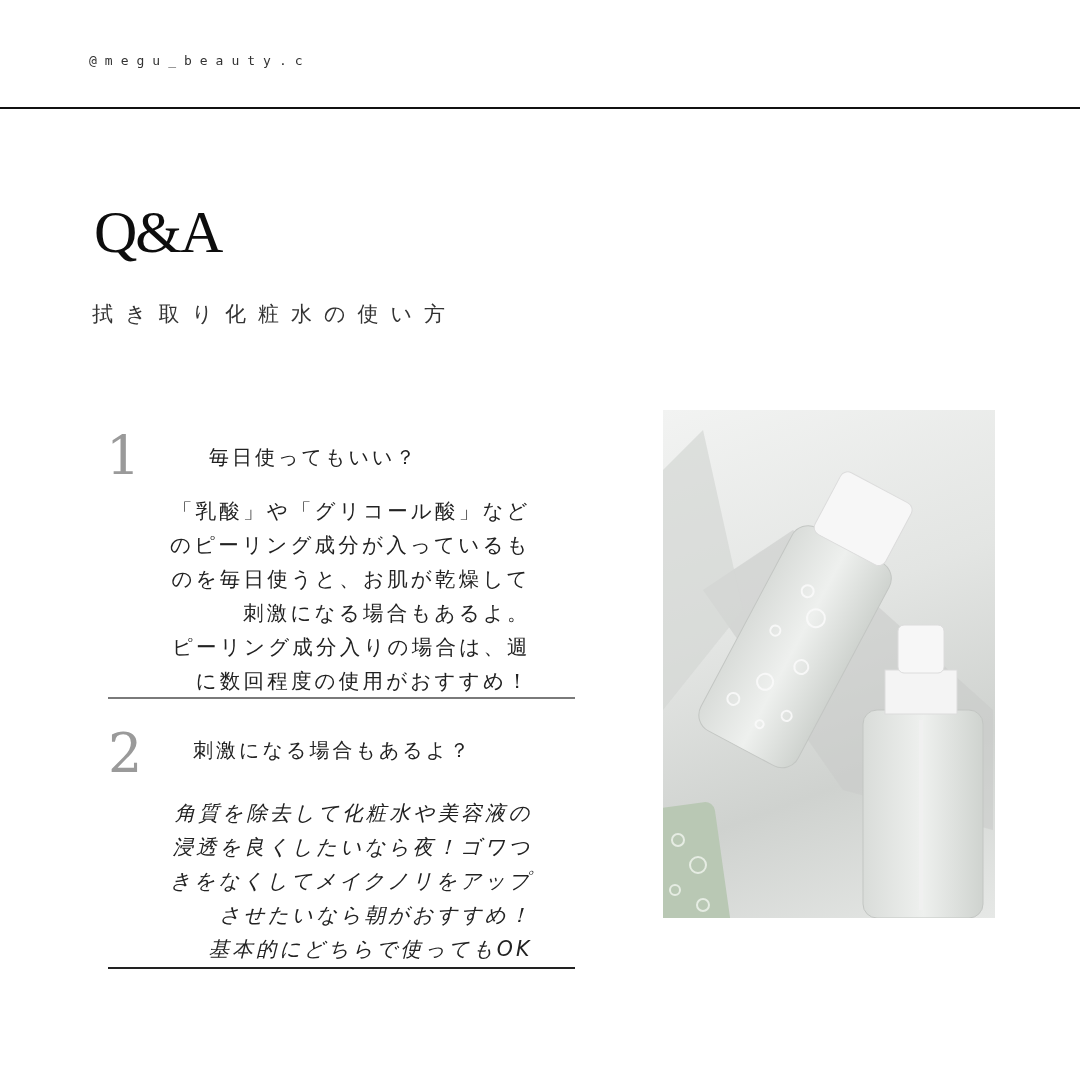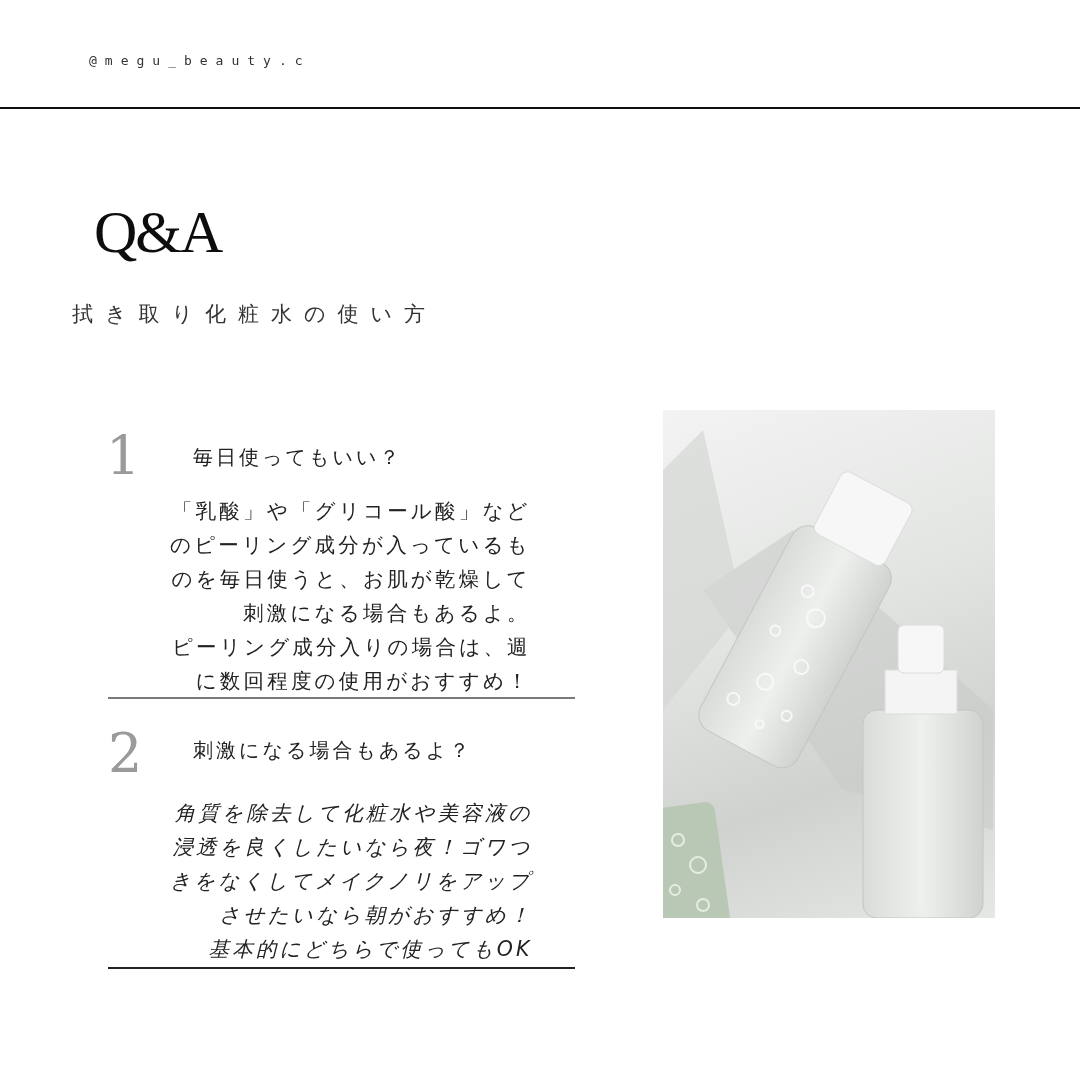--- a/index.html
+++ b/index.html
@@ -3,40 +3,40 @@
 <meta charset="utf-8">
 <style>
   html, body { margin:0; padding:0; }
   body { width:1080px; height:1080px; background:#ffffff; position:relative; overflow:hidden;
          font-family:"DejaVu Sans", sans-serif; color:#1a1a1a; }
   .handle { position:absolute; left:89px; top:53px; font-size:13px; letter-spacing:8px; color:#333;
             font-family:"DejaVu Sans Mono", monospace;text-align:center; }
   .top-rule { position:absolute; left:0; top:107px; width:1080px; height:2px; background:#111; }
   .title { position:absolute; left:94px; top:198px; font-family:Liberation Serif, serif; font-size:60px;
            font-weight:400; color:#0d0d0d; letter-spacing:-2px; }
-  .subtitle { position:absolute; left:72px; top:300px; font-size:21px; letter-spacing:12px; color:#333; }
+  .subtitle { position:absolute; left:92px; top:300px; font-size:21px; letter-spacing:12px; color:#333; }
   .qa-num { position:absolute; font-family:"DejaVu Serif", serif; font-size:54px; color:#9a9a9a; }
   .qa-question { position:absolute; left:193px; font-size:20px; letter-spacing:3px; color:#222; }
   .qa-answer { position:absolute; left:170px; font-size:20.5px; letter-spacing:3.2px; line-height:34px; color:#222; white-space:pre-line;text-align:right; }
   .rule { position:absolute; left:108px; width:467px; height:2px; }
   .photo { position:absolute; left:663px; top:410px; width:332px; height:508px; overflow:hidden;
            background: linear-gradient(160deg,#f2f3f2 0%,#e3e5e3 40%,#cfd2cf 70%,#e6e8e6 100%); }
 </style>
 </head>
 <body>
 
 <div class="handle">@megu_beauty.c</div>
 <div class="top-rule"></div>
 
 <div class="title">Q&amp;A</div>
 <div class="subtitle">拭き取り化粧水の使い方</div>
 
 <div>
   <div class="qa-num" style="left:106px; top:425px;">1</div>
-  <div class="qa-question" style="top:444px;">毎日使ってもいい？</div>
+  <div class="qa-question" style="top:444px;margin-left:16px;">毎日使ってもいい？</div>
   <div class="qa-answer" style="top:494px;">「乳酸」や「グリコール酸」など
 のピーリング成分が入っているも
 のを毎日使うと、お肌が乾燥して
 刺激になる場合もあるよ。
 ピーリング成分入りの場合は、週
 に数回程度の使用がおすすめ！</div>
   <div class="rule" style="top:697px; background:#7a7a7a;"></div>
 </div>
 
 <div>

